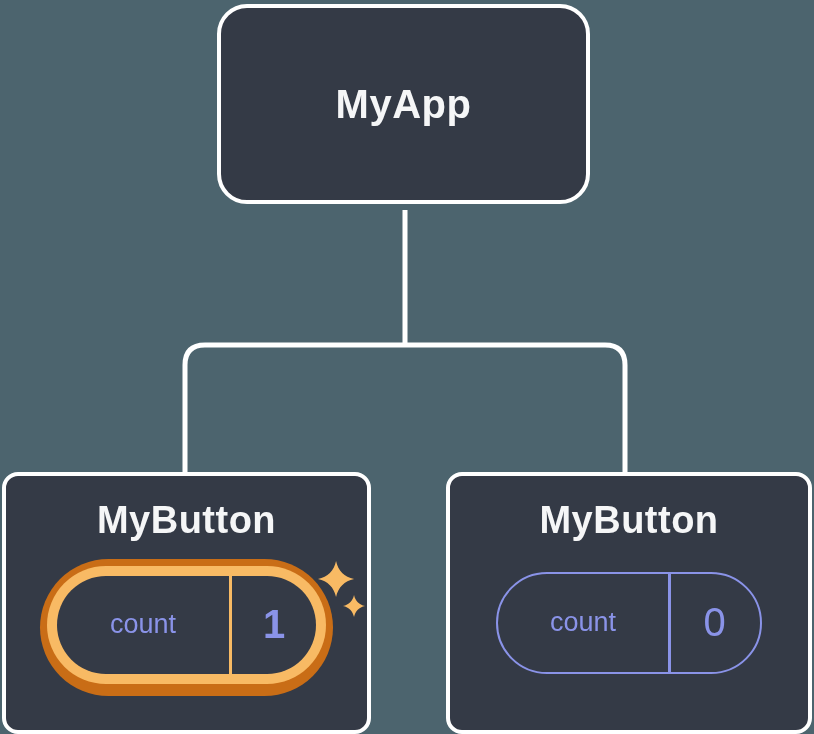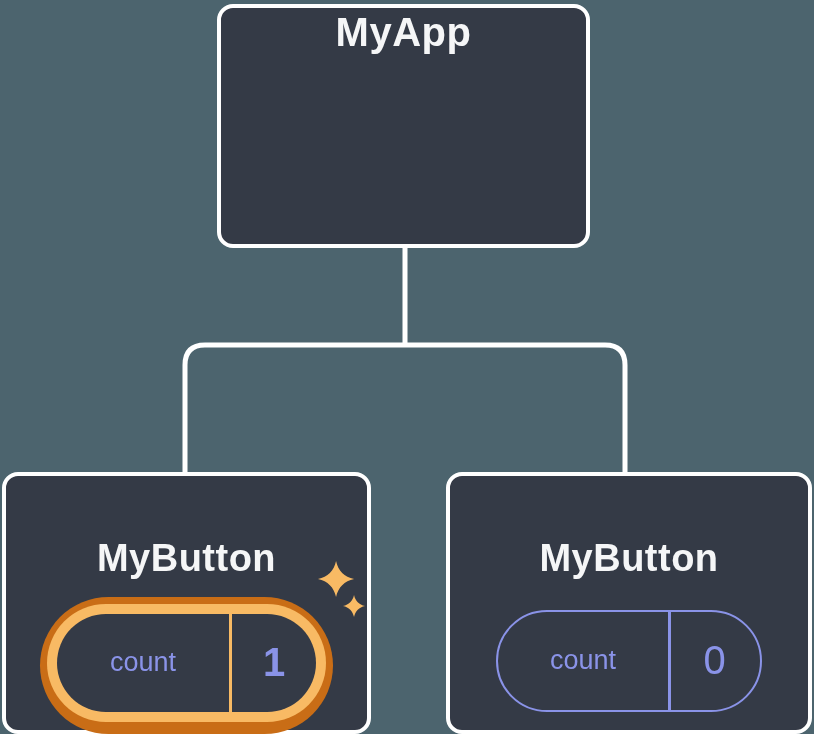--- a/index.html
+++ b/index.html
@@ -27,34 +27,36 @@
     position: absolute;
     background: var(--node-fill, #343a46);
     border: 4px solid var(--node-border, #ffffff);
     border-radius: 16px;
     display: flex;
     flex-direction: column;
     align-items: center;
   }
   #root-node {
     left: 217px; top: 4px;
-    width: 373px; height: 244px;
+    width: 373px; height: 200px;
+    justify-content: center;
+    border-radius: 30px;
   }
   #child-node-left  { left: 2px;   top: 472px; width: 369px; height: 262px; }
   #child-node-right { left: 446px; top: 472px; width: 366px; height: 262px; }
 
   .node-title {
     color: var(--title-text, #f5f6f7);
     font-weight: bold;
     font-size: 38px;
     line-height: 1.2;
     letter-spacing: 0.5px;
   }
   #root-node .node-title { font-size: 40px; }
-  .child-title { margin-top: 60px; }
+  .child-title { margin-top: 22px; }
 
   
   .pill-hl-outer {
     margin-top: 15px;
     background: var(--highlight-outer, #c96d16);
     border-radius: 999px;
     padding: 7px 7px 12px 7px;
   }
   .pill-hl-inner {
     background: var(--highlight-inner, #f8ba64);

